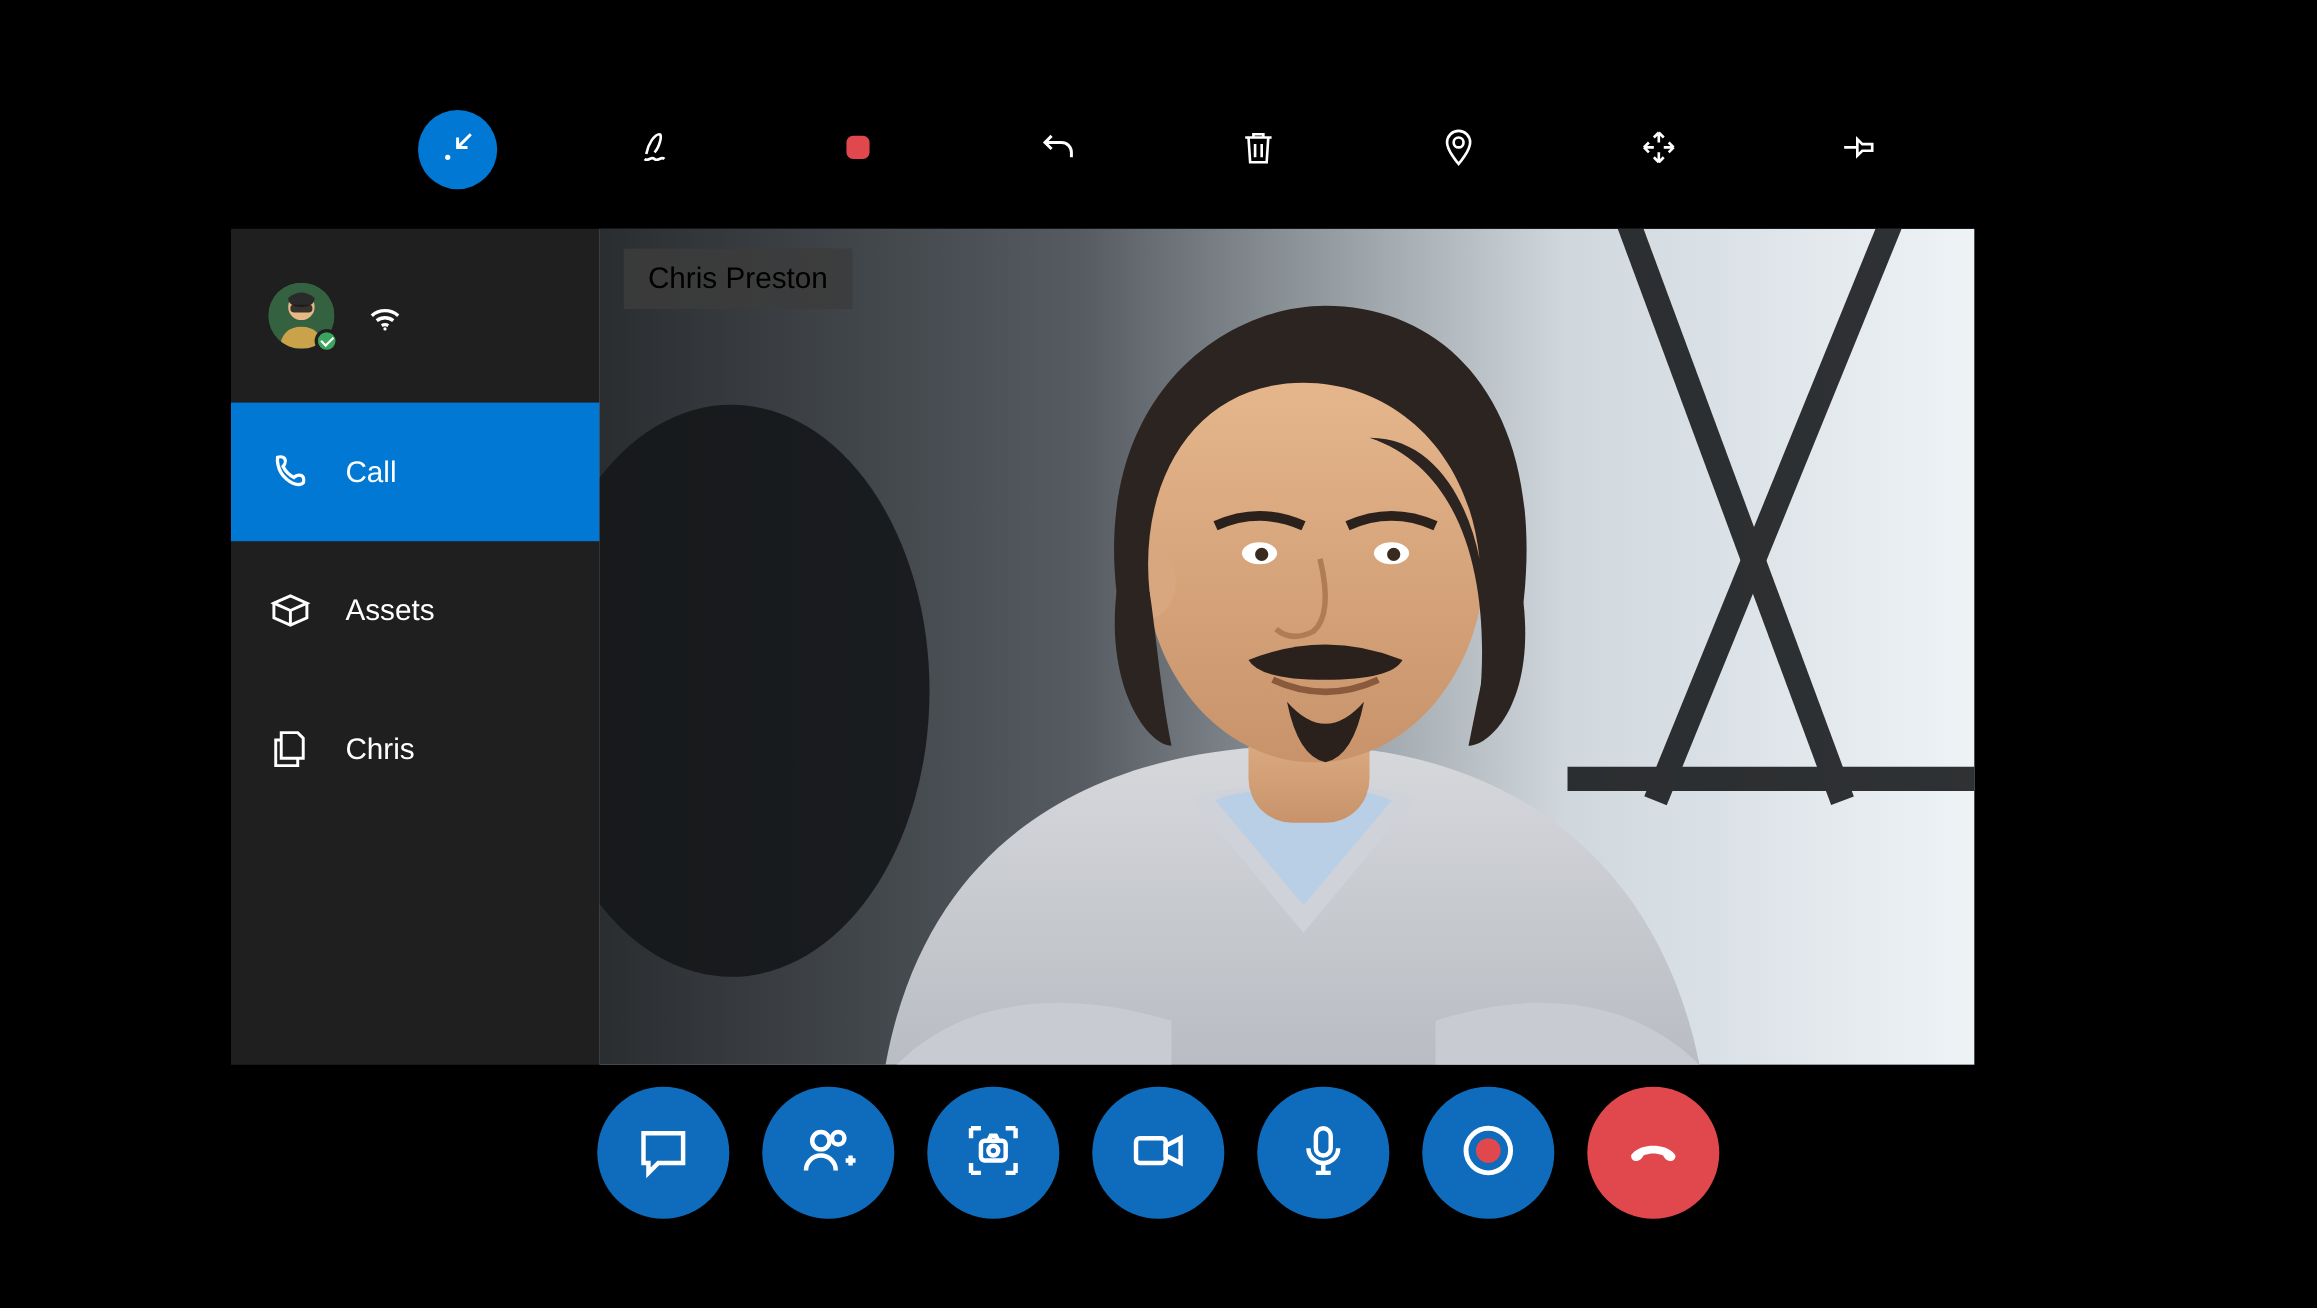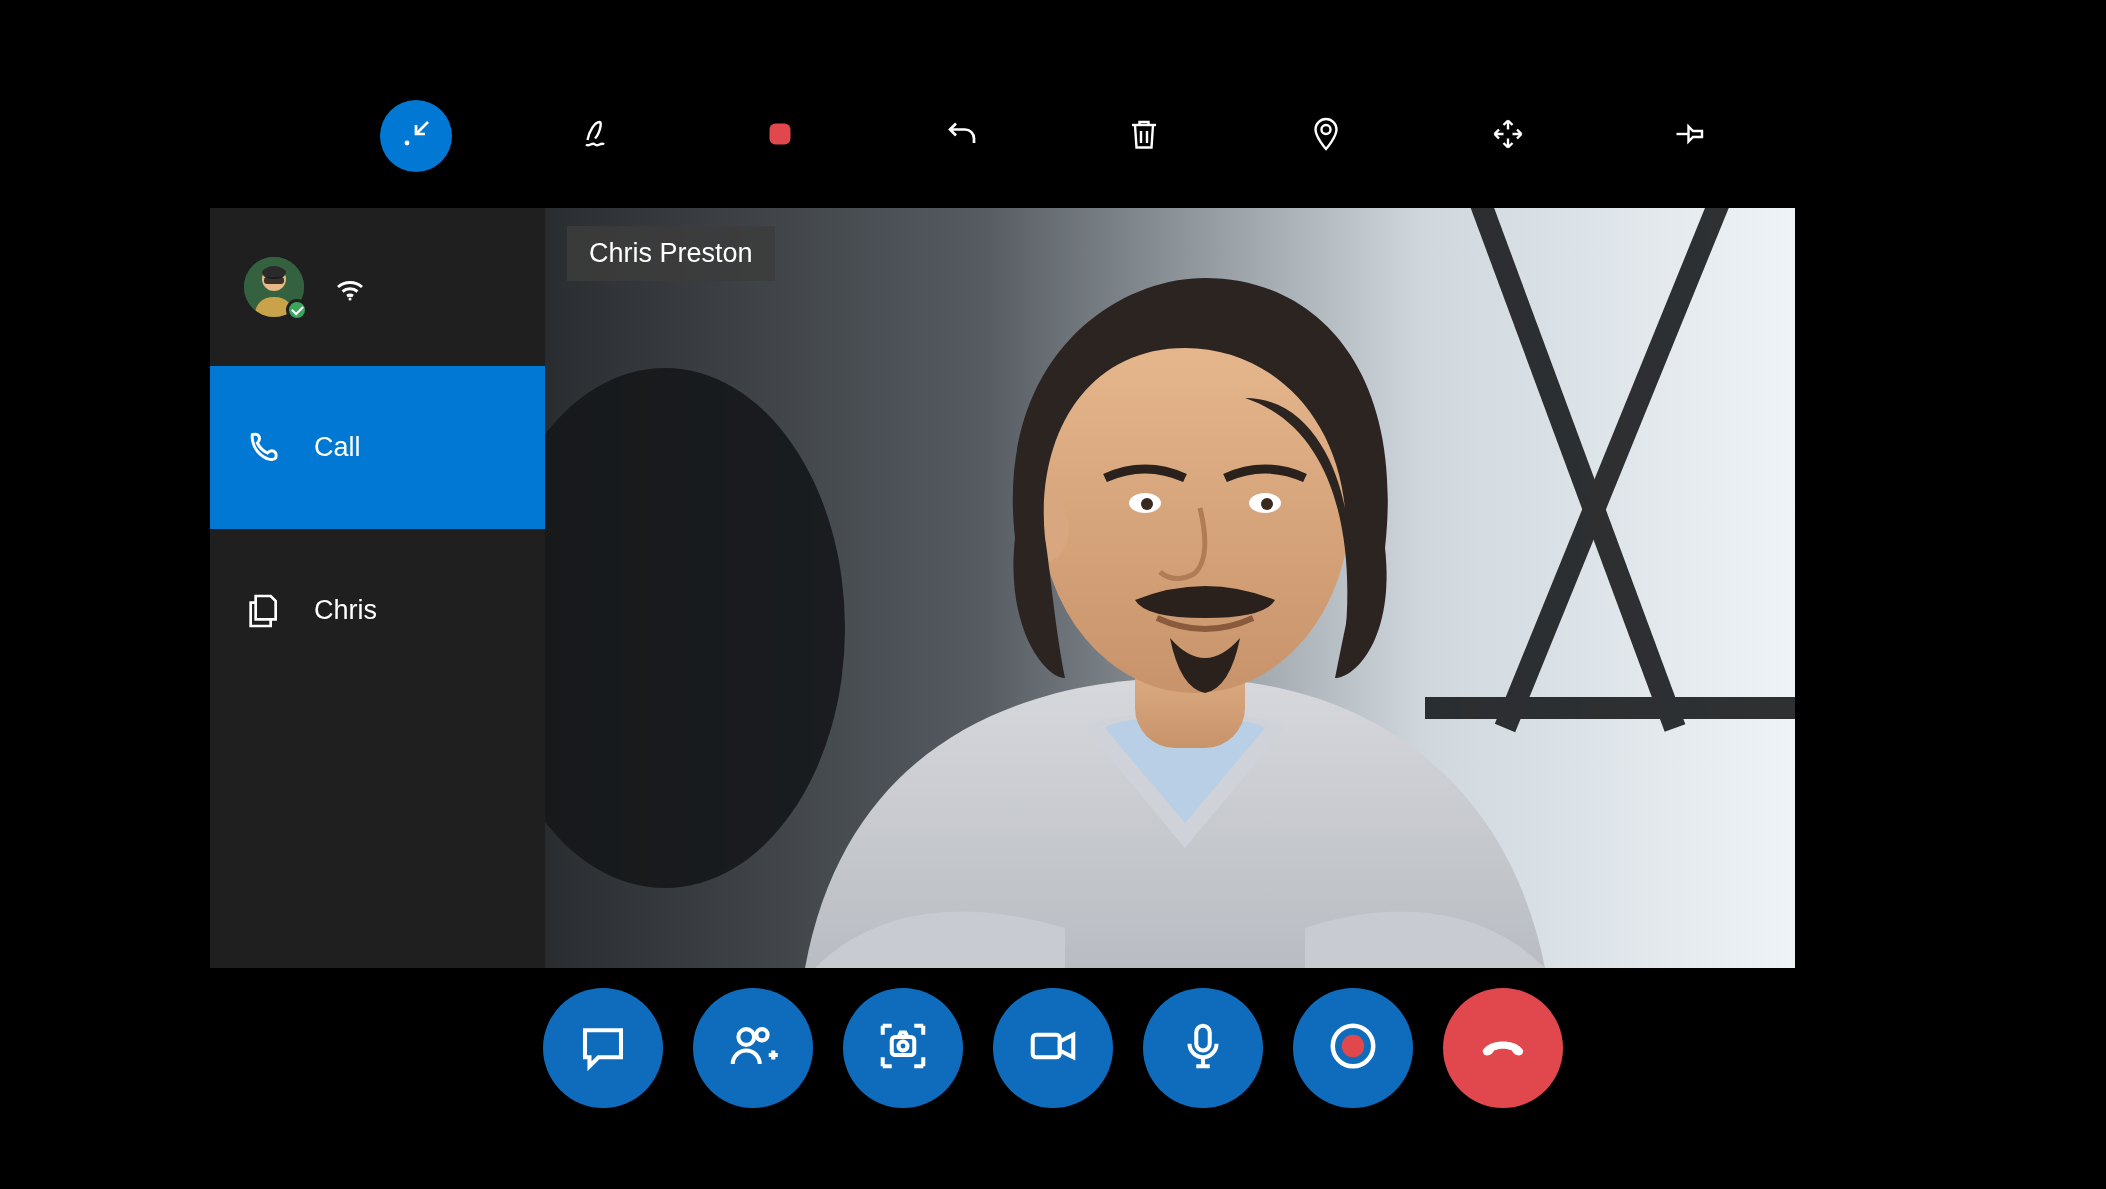--- a/index.html
+++ b/index.html
@@ -80,21 +80,21 @@
   }
   .presence::after {
     content: ""; width: 9px; height: 5px;
     border-left: 2.5px solid #fff; border-bottom: 2.5px solid #fff;
     transform: rotate(-45deg) translate(1px,-1px);
   }
   .wifi { width: 36px; height: 36px; }
 
   .nav { display: flex; flex-direction: column; }
   .nav-item {
-    height: 163px;
+    height: 126px;
     display: flex;
     align-items: center;
     gap: 30px;
     padding-left: 34px;
     cursor: pointer;
     font-size: 27px;
   }
   .nav-item.active { background: #0078d4; }
   .nav-item .icon { width: 40px; height: 40px; flex-shrink: 0; }
   .nav-spacer { flex: 1; }
@@ -107,21 +107,21 @@
     overflow: hidden;
     background: #6b747c;
   }
   .video svg.scene { position:absolute; inset:0; width:100%; height:100%; display:block; }
   .name-tag {
     position: absolute;
     top: 18px; left: 22px;
     background: rgba(60,60,60,0.85);
     padding: 12px 22px;
     font-size: 27px;
-    color: #ffffff;
+    color: #000000;
   }
 
   
   .call-controls {
     position: absolute;
     top: 988px;
     left: 0;
     width: 100%;
     display: flex;
     justify-content: center;
@@ -243,20 +243,30 @@
           <span class="icon">
             <svg viewBox="0 0 24 24" fill="none" stroke="#fff" stroke-width="1.8">
               <path d="M5 4 C5 4 8 3 9 5 C10 7 8 9 8 9 C8 9 10 13 14 15 C14 15 16 13 18 14 C20 15 19 18 19 18 C19 18 16 21 10 16 C4 11 5 4 5 4 Z"></path>
             </svg>
           </span>
           <span>Call</span>
         </div>
         <div class="nav-item">
           <span class="icon">
             <svg viewBox="0 0 24 24" fill="none" stroke="#fff" stroke-width="1.6">
+              <path d="M3 8 L12 4 L21 8 L12 12 Z"></path>
+              <path d="M3 8 V16 L12 20 L21 16 V8"></path>
+              <path d="M12 12 V20"></path>
+            </svg>
+          </span>
+          <span>Assets</span>
+        </div>
+        <div class="nav-item">
+          <span class="icon">
+            <svg viewBox="0 0 24 24" fill="none" stroke="#fff" stroke-width="1.6">
               <path d="M7 3 H16 L19 6 V17 H7 Z"></path>
               <path d="M7 7 H4 V21 H16 V17"></path>
             </svg>
           </span>
           <span>Chris</span>
         </div>
       </div>
       <div class="nav-spacer"></div>
     </div>
 

